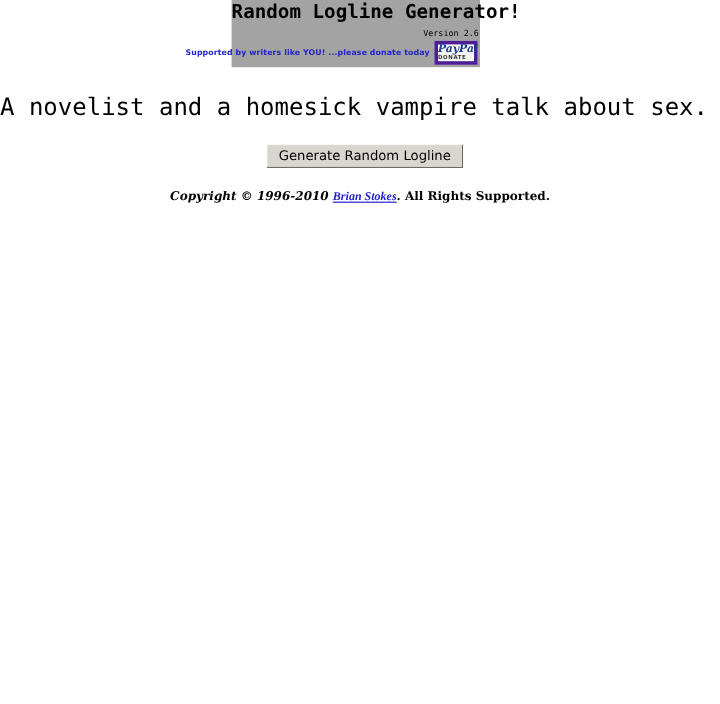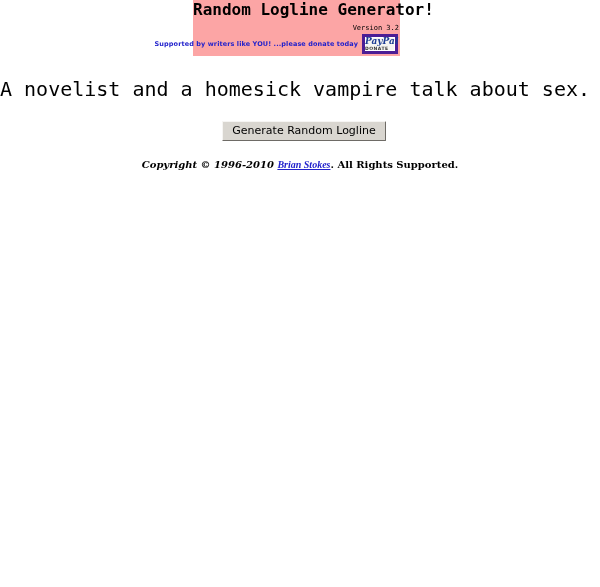--- a/index.html
+++ b/index.html
@@ -16,21 +16,21 @@
     -webkit-font-smoothing: antialiased;
   }
 
   
   #header-banner {
     position: absolute;
     left: 193px;
     top: 0px;
     width: 207px;
     height: 56px;
-    background: #fca5a5;
+    background: #a3a3a3;
     box-sizing: border-box;
   }
   #header-title {
     position: absolute;
     left: 0px;
     top: 1px;
     width: 207px;
     text-align: center;
     font-family: "DejaVu Sans Mono", "Liberation Mono", monospace;
     font-weight: bold;
@@ -166,21 +166,21 @@
     font-style: normal;
   }
 </style>
 </head>
 <body>
 
 <div id="header-banner">
 
   <div id="header-title">Random Logline Generator!</div>
 
-  <div id="header-version">Version 3.2</div>
+  <div id="header-version">Version 2.6</div>
 
   <div id="donate-bar">
 
     <span id="donate-text">Supported by writers like YOU! ...please donate today</span>
 
     <div id="paypal-donate-button">
       <span id="paypal-wordmark">PayPal</span>
       <span id="paypal-donate-label">DONATE</span>
     </div>
 

